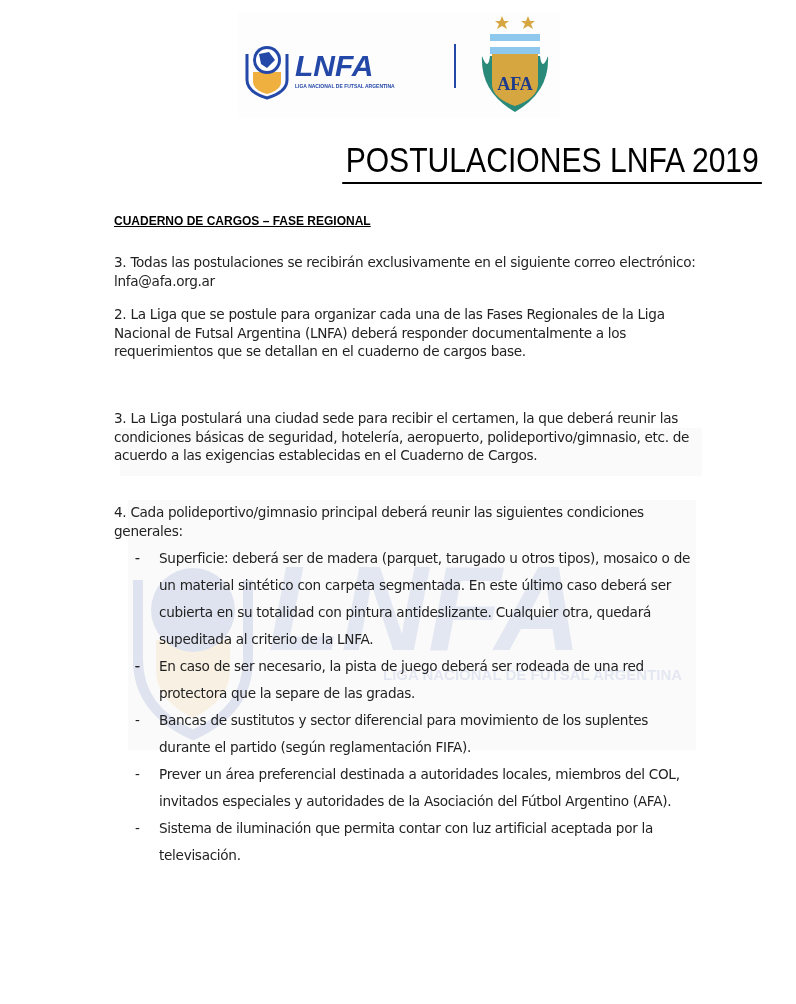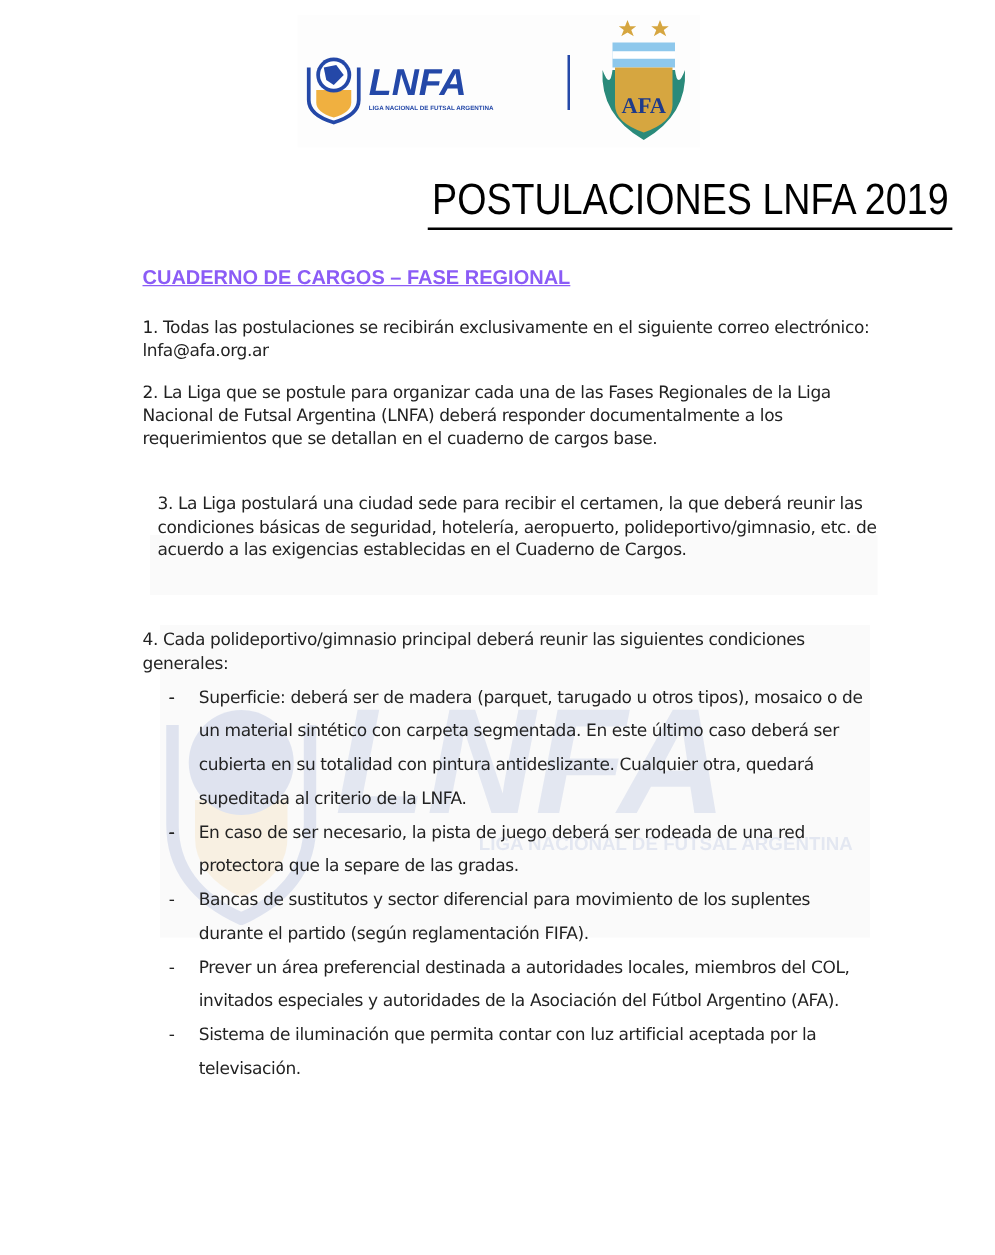--- a/index.html
+++ b/index.html
@@ -6,26 +6,26 @@
   body { width: 796px; height: 1004px; position: relative; overflow: hidden; font-family: "DejaVu Sans", sans-serif; color: #1a1a1a; }
 
   .header-logos { position: absolute; left: 238px; top: 12px; width: 322px; height: 106px; background: #fdfdfd; }
   .lnfa-logo { position: absolute; left: 5px; top: 28px; width: 190px; height: 60px; }
   .logo-divider { position: absolute; left: 216px; top: 32px; width: 2px; height: 44px; background: #2448a8; }
   .afa-logo { position: absolute; left: 240px; top: 0px; width: 74px; height: 104px; }
 
   .page-title { position: absolute; left: 0; width: 796px; top: 140px; text-align: right; }
   .page-title span { font-family: "Liberation Sans", sans-serif; font-size: 35px; letter-spacing: 0px; color: #000; border-bottom: 2px solid #000; padding: 0 4px 2px; font-weight: normal; transform: scaleX(0.86); display: inline-block; }
 
-  .subtitle { position: absolute; left: 114px; top: 214px; font-family: "Liberation Sans", sans-serif; font-weight: bold; font-size: 16px; text-decoration: underline; color: #8b5cf6; }
+  .subtitle { position: absolute; left: 114px; top: 214px; font-family: "Liberation Sans", sans-serif; font-weight: bold; font-size: 12px; text-decoration: underline; color: #000000; }
 
   .para { position: absolute; left: 114px; width: 590px; font-family: "DejaVu Sans", sans-serif; font-size: 13.6px; line-height: 18.5px; color: #222; letter-spacing: -0.3px; }
   .p1 { top: 253px; }
   .p2 { top: 305px; }
-  .p3 { top: 394px; margin-left: 12px; }
+  .p3 { top: 409px; }
   .p4 { top: 503px; }
 
   .watermark { position: absolute; left: 128px; top: 500px; width: 568px; height: 250px; background: #fafafa; opacity: 1; }
   .wm-shape { position: absolute; opacity: 0.10; }
   .band-light { position: absolute; left: 120px; top: 428px; width: 582px; height: 48px; background: #fafafa; }
 
   .bullets { position: absolute; left: 114px; top: 545px; width: 580px; list-style: none; margin: 0; padding: 0; }
   .bullets li { position: relative; padding-left: 45px; font-family: "DejaVu Sans", sans-serif; font-size: 13.6px; line-height: 27px; color: #222; letter-spacing: -0.3px; }
   .bullets li .dash { position: absolute; left: 21px; top: 0; }
 </style>
@@ -53,21 +53,21 @@
     <text x="37" y="78" text-anchor="middle" font-family="Liberation Serif, serif" font-size="18" font-weight="bold" fill="#1e3a8a">AFA</text>
   </svg>
 </div>
 
 <div class="page-title">
   <span>POSTULACIONES LNFA 2019</span>
 </div>
 
 <div class="subtitle">CUADERNO DE CARGOS – FASE REGIONAL</div>
 
-<div class="para p1">1. Todas las postulaciones se recibirán exclusivamente en el siguiente correo electrónico: lnfa@afa.org.ar</div>
+<div class="para p1">3. Todas las postulaciones se recibirán exclusivamente en el siguiente correo electrónico: lnfa@afa.org.ar</div>
 <div class="para p2">2. La Liga que se postule para organizar cada una de las Fases Regionales de la Liga Nacional de Futsal Argentina (LNFA) deberá responder documentalmente a los requerimientos que se detallan en el cuaderno de cargos base.</div>
 
 <div class="band-light"></div>
 <div class="para p3">3. La Liga postulará una ciudad sede para recibir el certamen, la que deberá reunir las condiciones básicas de seguridad, hotelería, aeropuerto, polideportivo/gimnasio, etc. de acuerdo a las exigencias establecidas en el Cuaderno de Cargos.</div>
 
 <div class="watermark">
   <svg class="wm-shape" style="left:0;top:40px;opacity:0.12" width="130" height="200" viewBox="0 0 130 200">
     <path d="M10 40 L10 120 Q10 170 65 195 Q120 170 120 120 L120 40" fill="none" stroke="#2448a8" stroke-width="10"></path>
     <path d="M28 100 L102 100 L102 130 Q102 160 65 178 Q28 160 28 130 Z" fill="#f0b040"></path>
     <circle cx="65" cy="70" r="42" fill="#2448a8"></circle>

